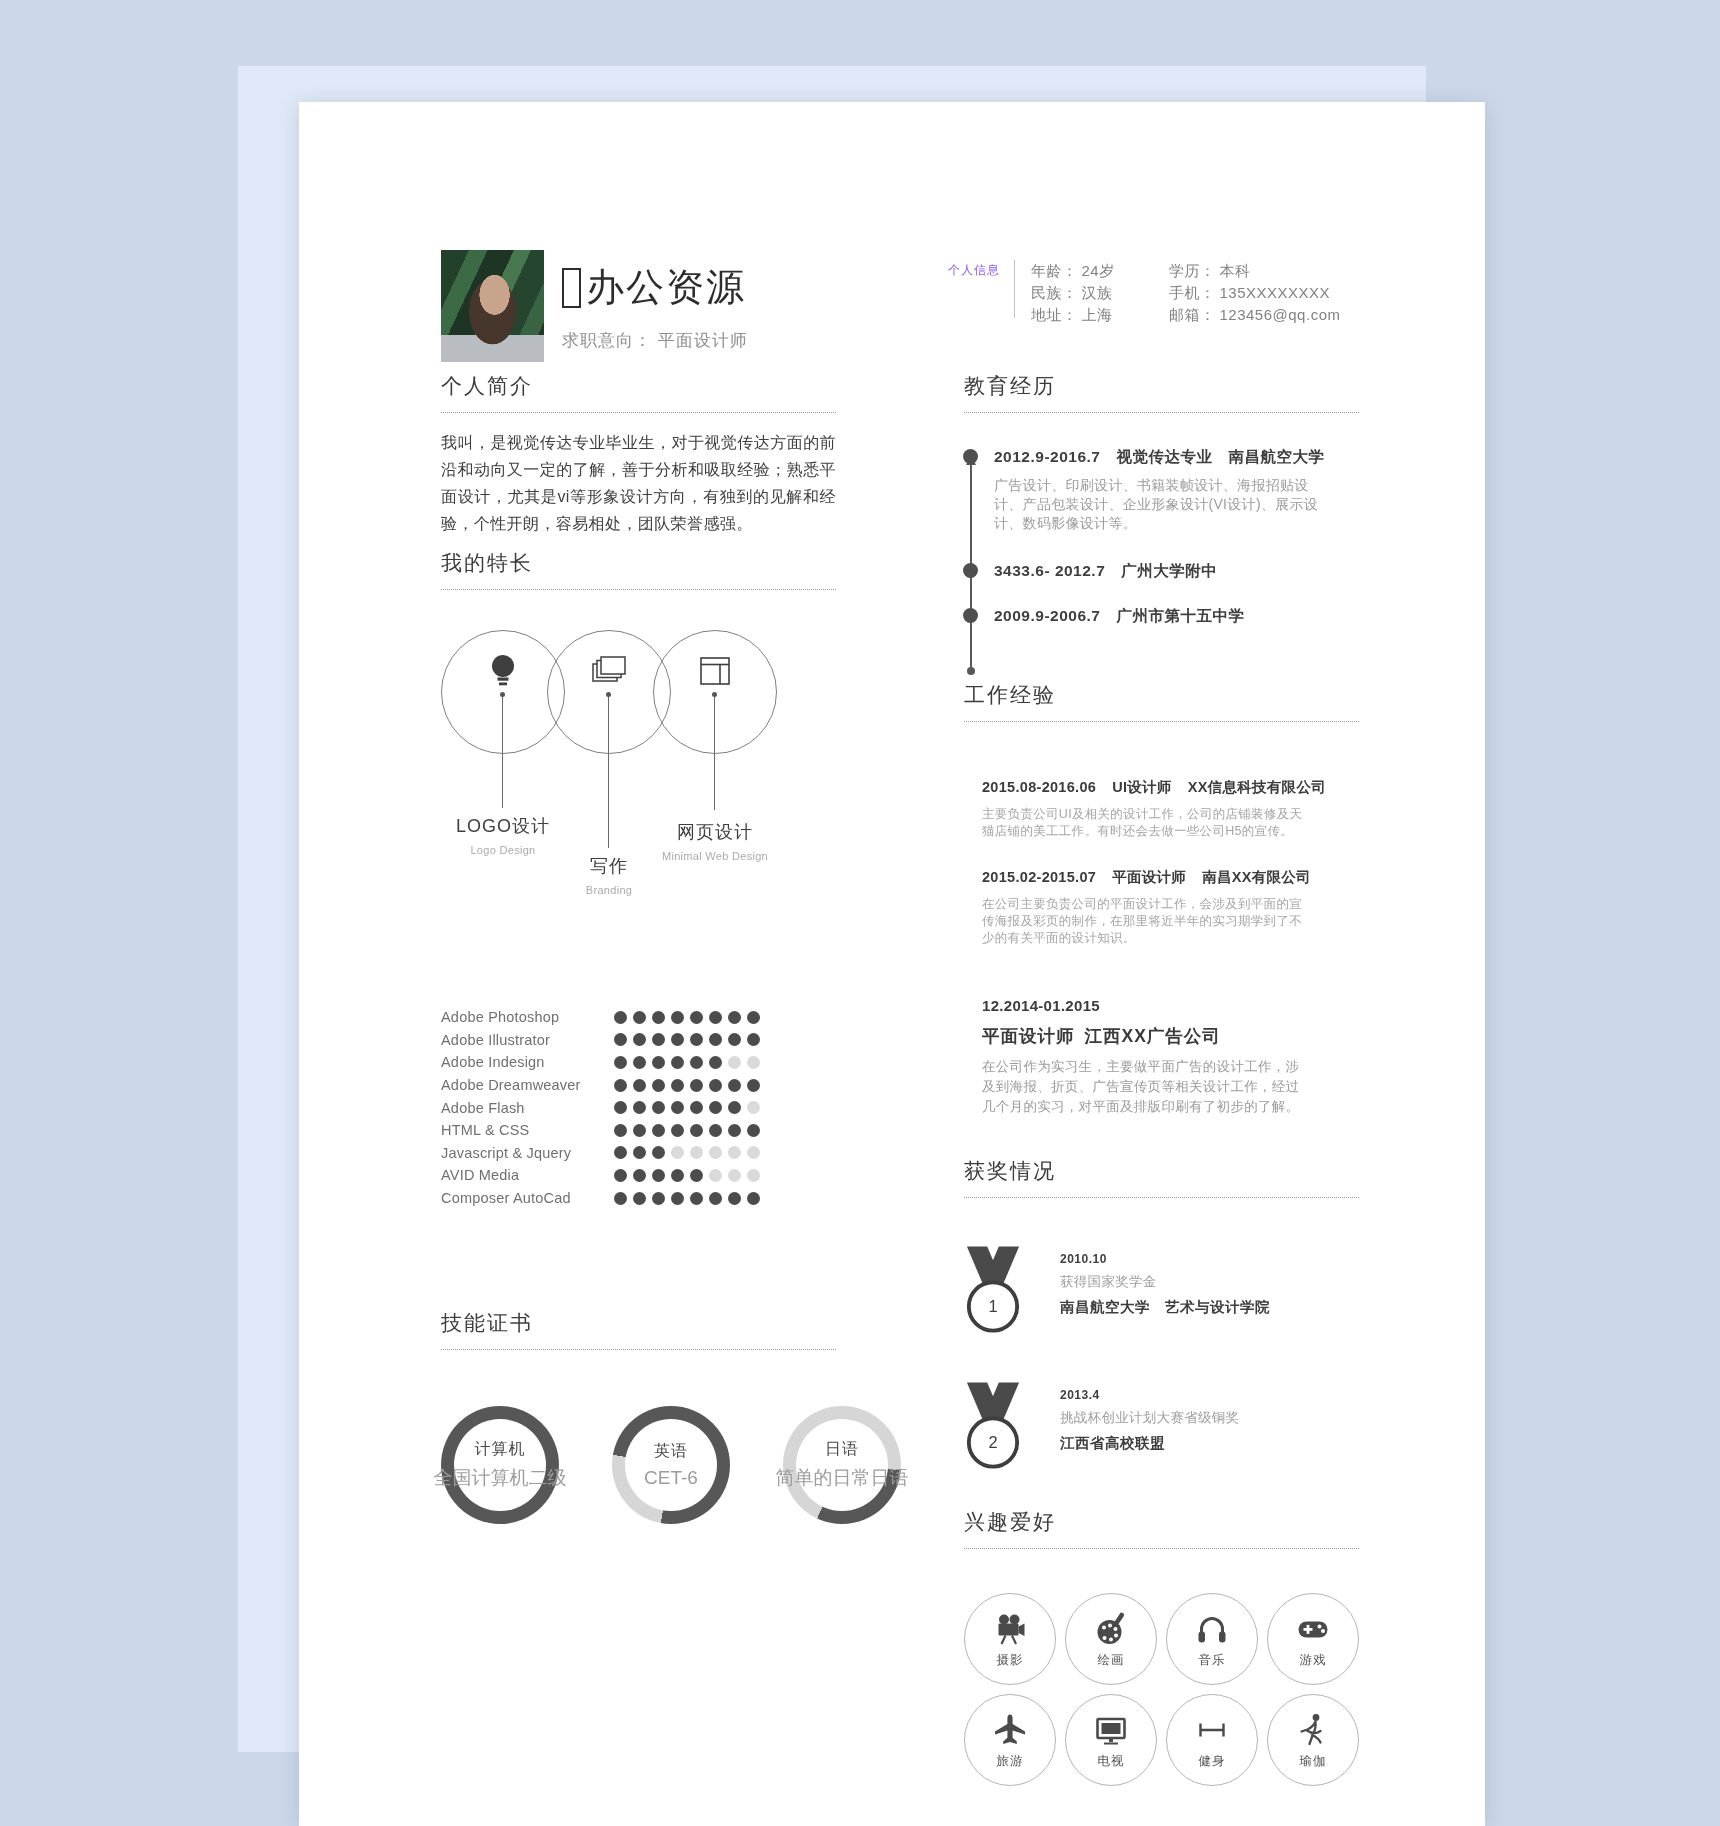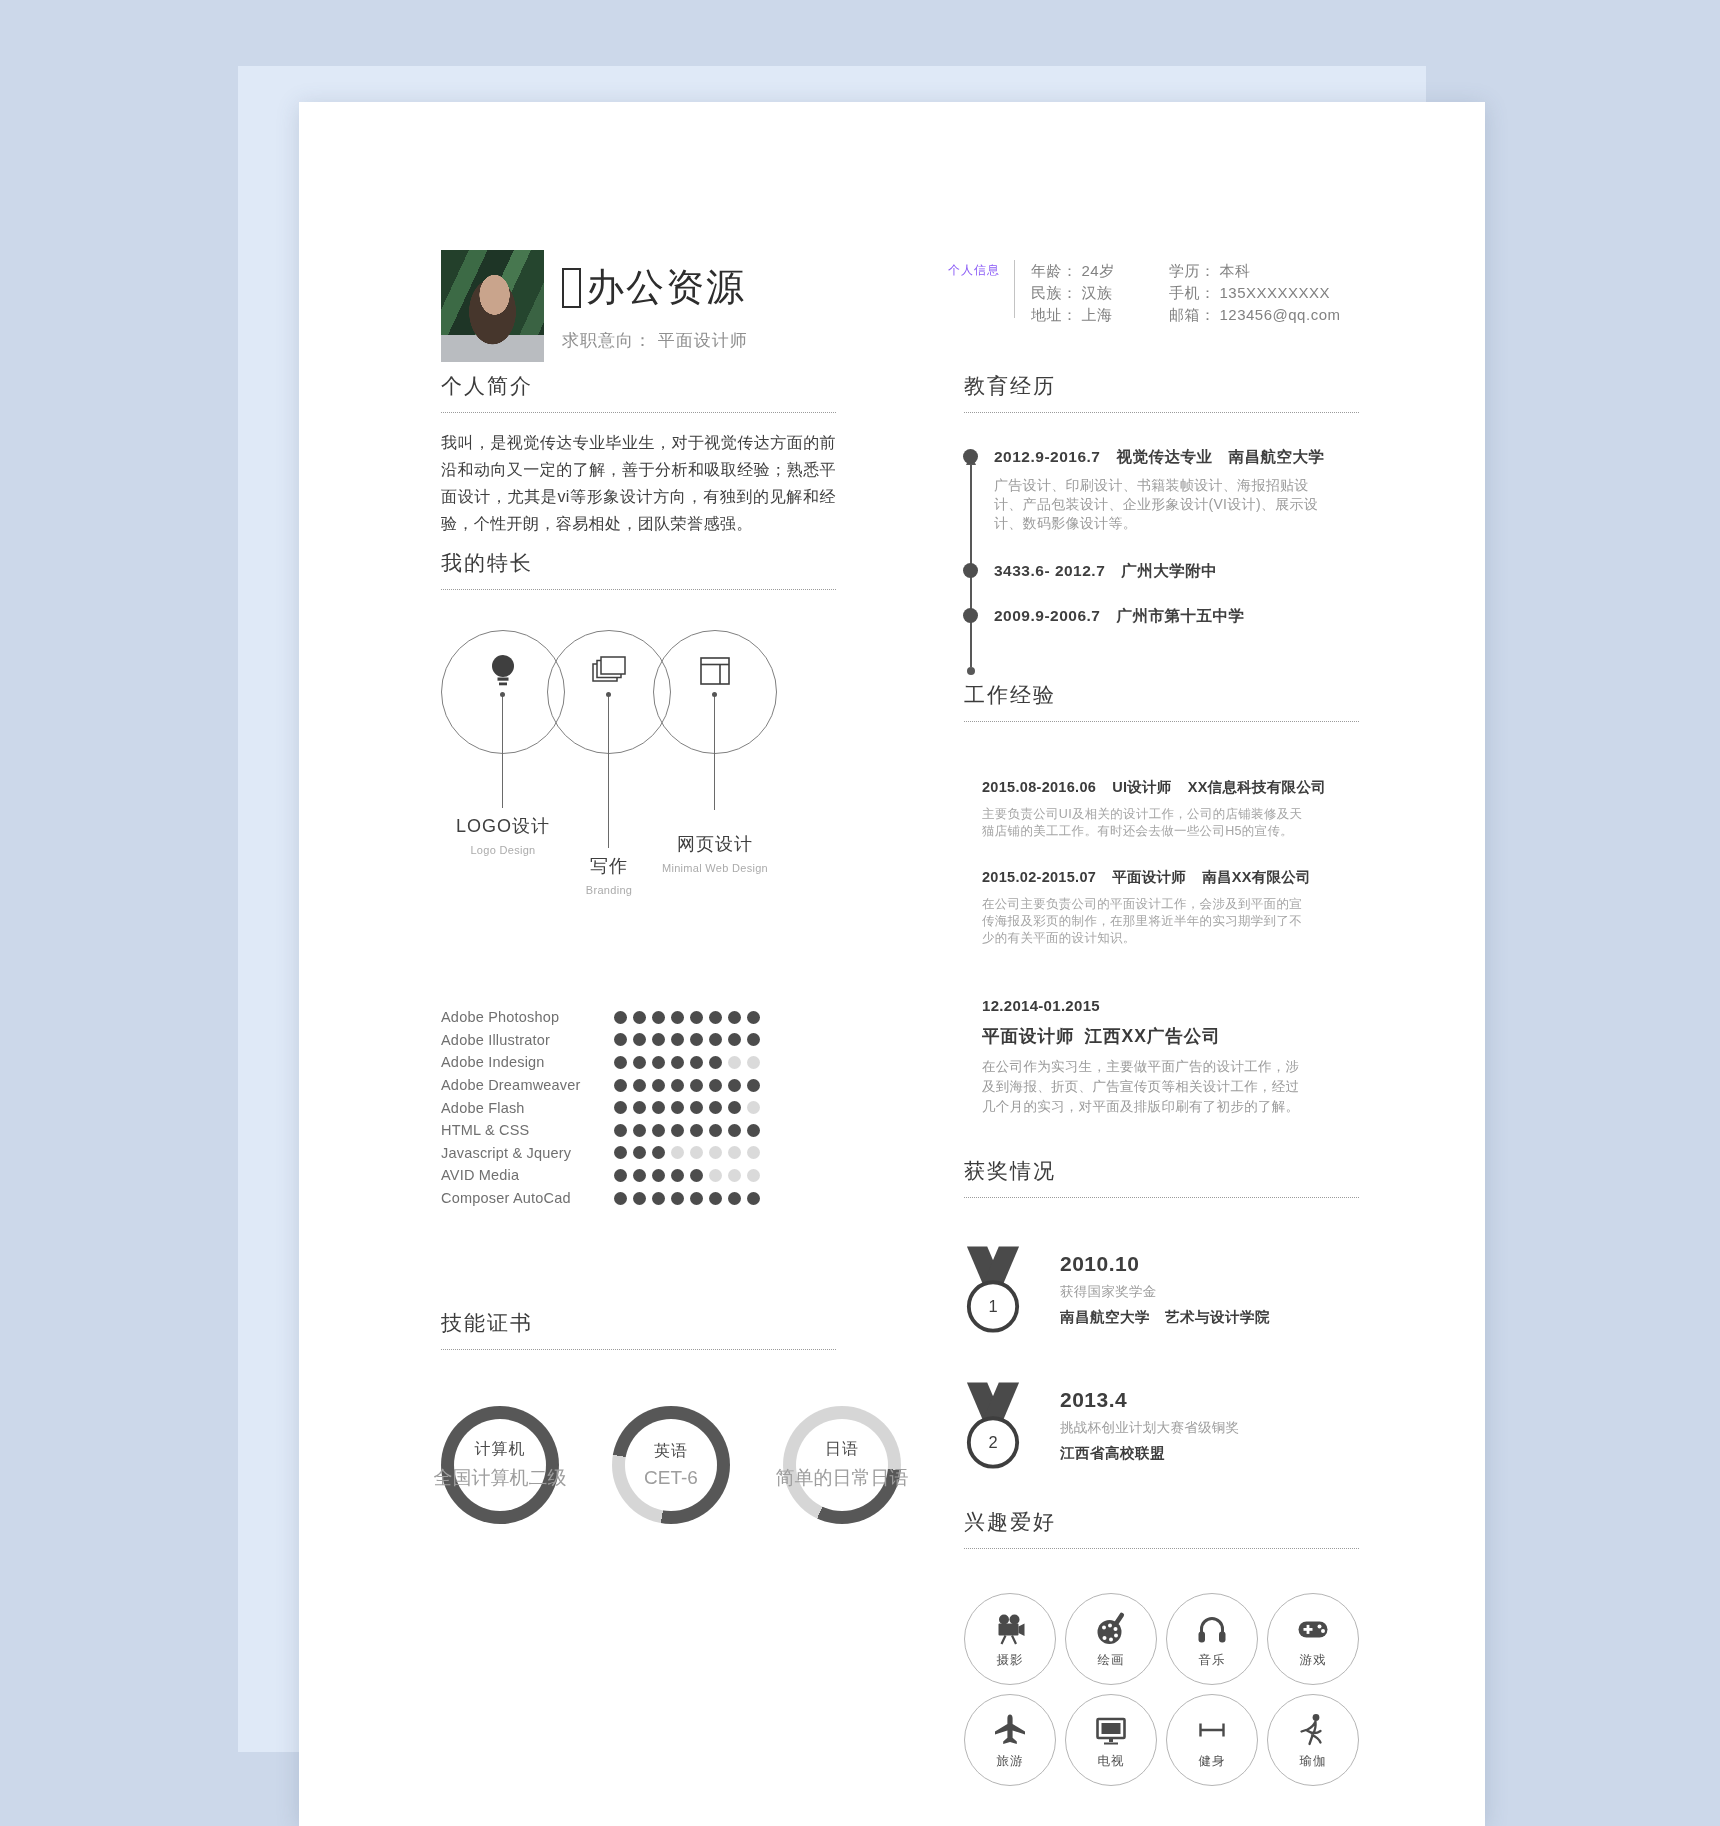--- a/index.html
+++ b/index.html
@@ -55,21 +55,21 @@
   .spec-circle.i2{left:212px;}
   .spec-icon{position:absolute;top:20px;left:50%;transform:translateX(-50%);}
   .stem{position:absolute;width:1px;background:#6a6a6a;}
   .stem::before{content:'';position:absolute;top:-4px;left:-2px;width:5px;height:5px;border-radius:50%;background:#565656;}
   .stem.i0{left:61px;top:66px;height:112px;}
   .stem.i1{left:167px;top:66px;height:152px;}
   .stem.i2{left:273px;top:66px;height:114px;}
   .spec-label{position:absolute;width:170px;text-align:center;}
   .spec-label.i0{left:-23px;top:184px;}
   .spec-label.i1{left:83px;top:224px;}
-  .spec-label.i2{left:189px;top:202px;}
+  .spec-label.i2{left:189px;top:190px;}
   .spec-name{font-size:18px;color:#3f3f3f;letter-spacing:1px;}
   .spec-sub{font-size:11px;color:#ababab;margin-top:6px;letter-spacing:.3px;}
 
   
   .sec-skills{margin-top:24px;}
   .skill-rows{margin-top:64px;}
   .skill-row{display:flex;align-items:center;height:22.6px;}
   .skill-name{flex:0 0 173px;font-size:14.5px;color:#707070;letter-spacing:.2px;}
   .dots{display:flex;gap:6px;}
   .dot{width:13px;height:13px;border-radius:50%;background:#dadada;}
@@ -112,21 +112,21 @@
   .work-item.stacked .work-roleline{display:block;margin-top:10px;font-size:17.5px;color:#3a3a3a;letter-spacing:1px;}
   .work-item.stacked .work-roleline span{margin-right:10px;}
   .work-item.stacked .work-desc{font-size:13.5px;line-height:20px;color:#9b9b9b;width:330px;}
 
   
   .sec-awards{margin-top:40px;}
   .award{display:flex;margin-top:46px;}
   .award.first{margin-top:48px;}
   .medal{width:58px;flex:0 0 58px;}
   .award-text{margin-left:38px;padding-top:6px;}
-  .award-date{font-size:21px;font-weight:bold;color:#3e3e3e;letter-spacing:.5px;}
+  .award-date{font-size:12px;font-weight:bold;color:#3e3e3e;letter-spacing:.5px;}
   .award-desc{font-size:13.5px;color:#9d9d9d;margin-top:7px;letter-spacing:.3px;}
   .award-org{font-size:14.5px;font-weight:bold;color:#3e3e3e;margin-top:7px;letter-spacing:.5px;}
 
   
   .sec-hobbies{margin-top:36px;}
   .hobby-grid{margin-top:44px;display:grid;grid-template-columns:repeat(4,92px);gap:9px 9px;font-family:Liberation Serif, serif;}
   .hobby{width:92px;height:92px;border:1px solid #b5b5b5;border-radius:50%;box-sizing:border-box;
          display:flex;flex-direction:column;align-items:center;justify-content:center;background:#fff;}
   .hobby-icon{height:38px;display:flex;align-items:center;justify-content:center;}
   .hobby-name{font-size:12.5px;color:#4f4f4f;margin-top:4px;letter-spacing:1px;}

